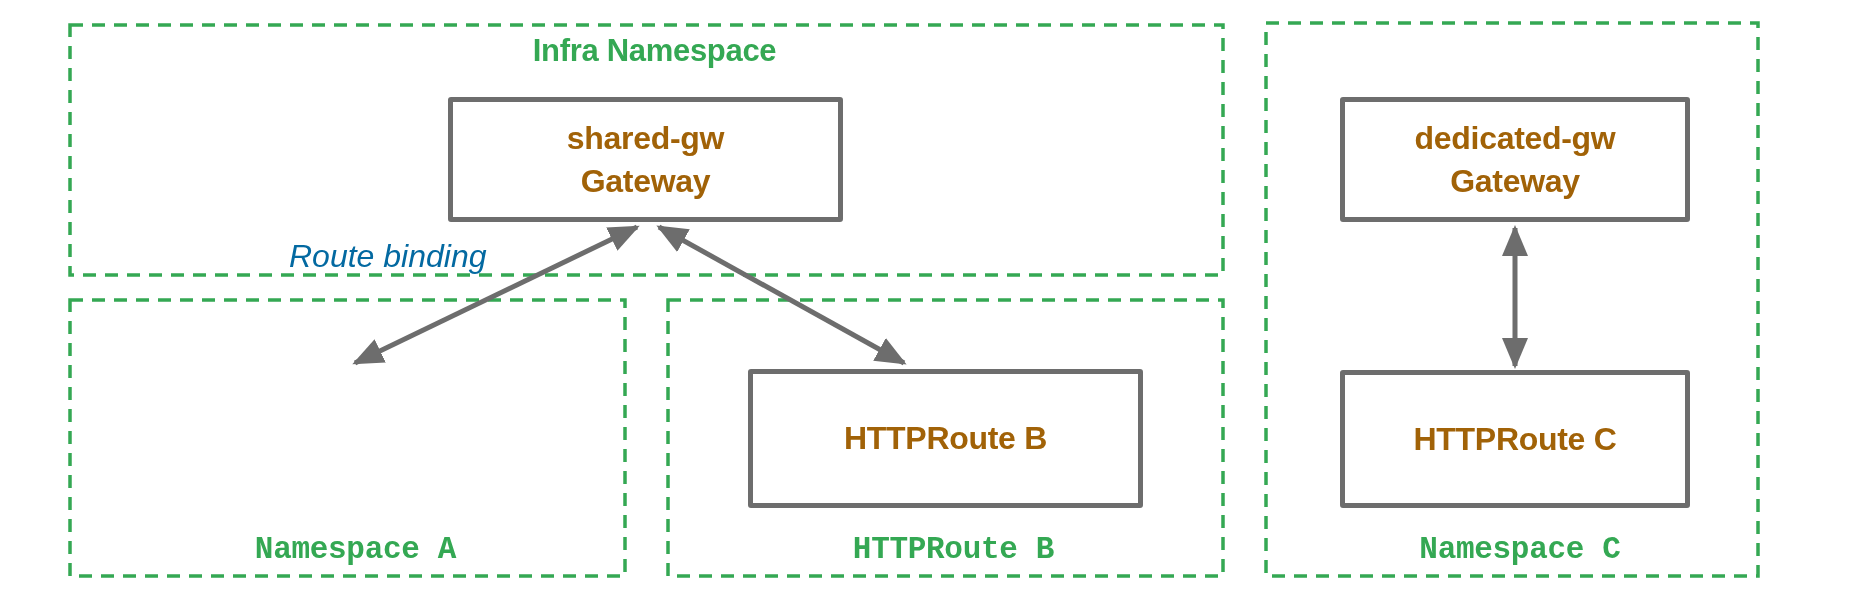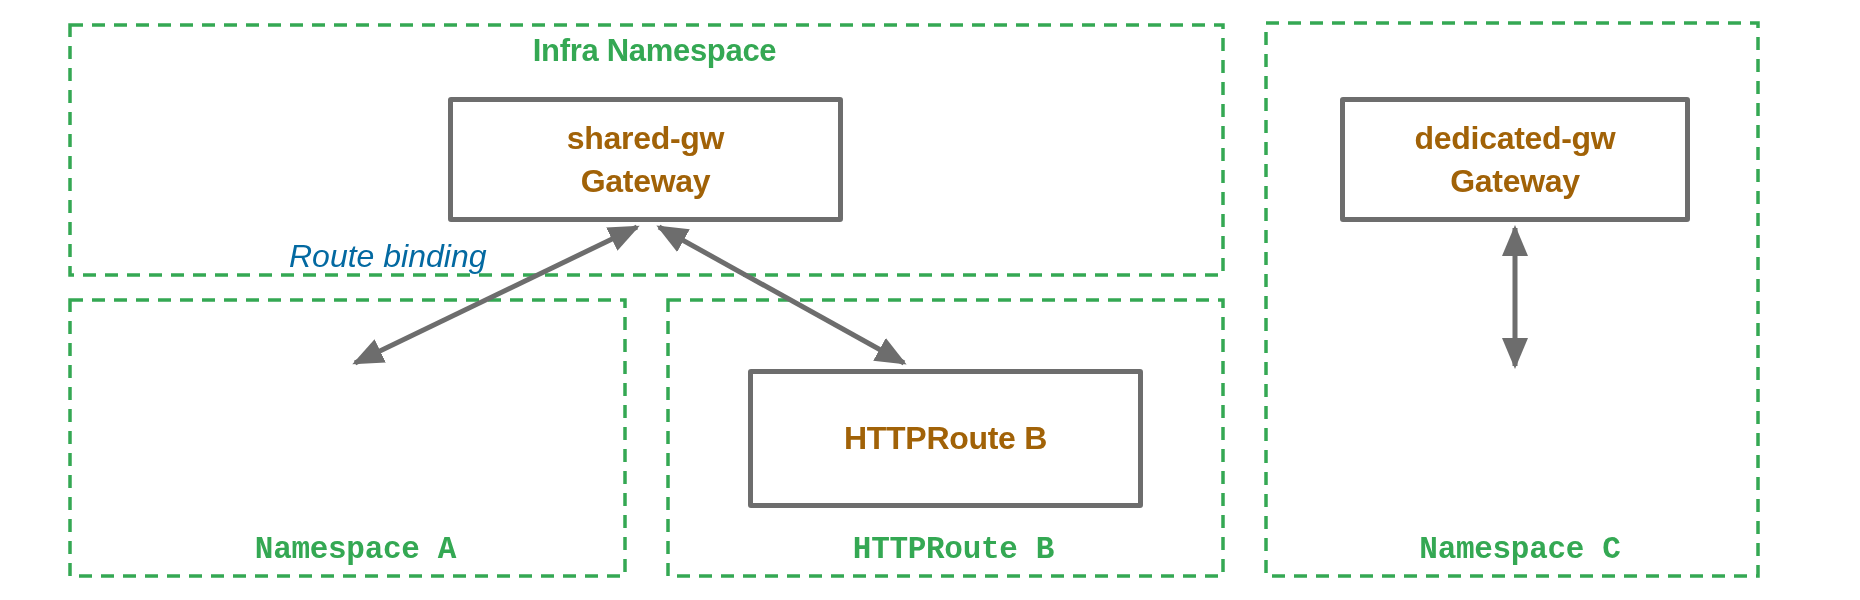--- a/index.html
+++ b/index.html
@@ -116,16 +116,19 @@
 
   <div class="node" id="node-route-b">
     <span>HTTPRoute B</span>
   </div>
 
   <div class="node" id="node-dedicated">
     <span>dedicated-gw</span>
     <span>Gateway</span>
   </div>
 
+  <div class="node" id="node-route-c">
+    <span>HTTPRoute C</span>
+  </div>
 
   <div class="free-label" id="route-binding">Route binding</div>
 
 </div>
 
 </body></html>

